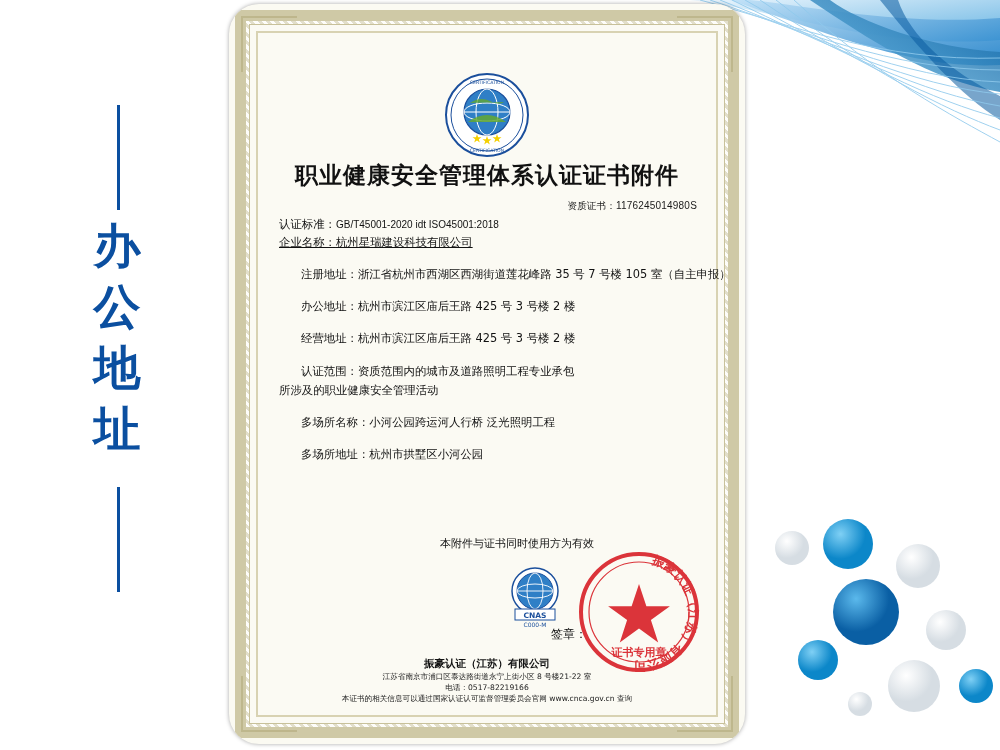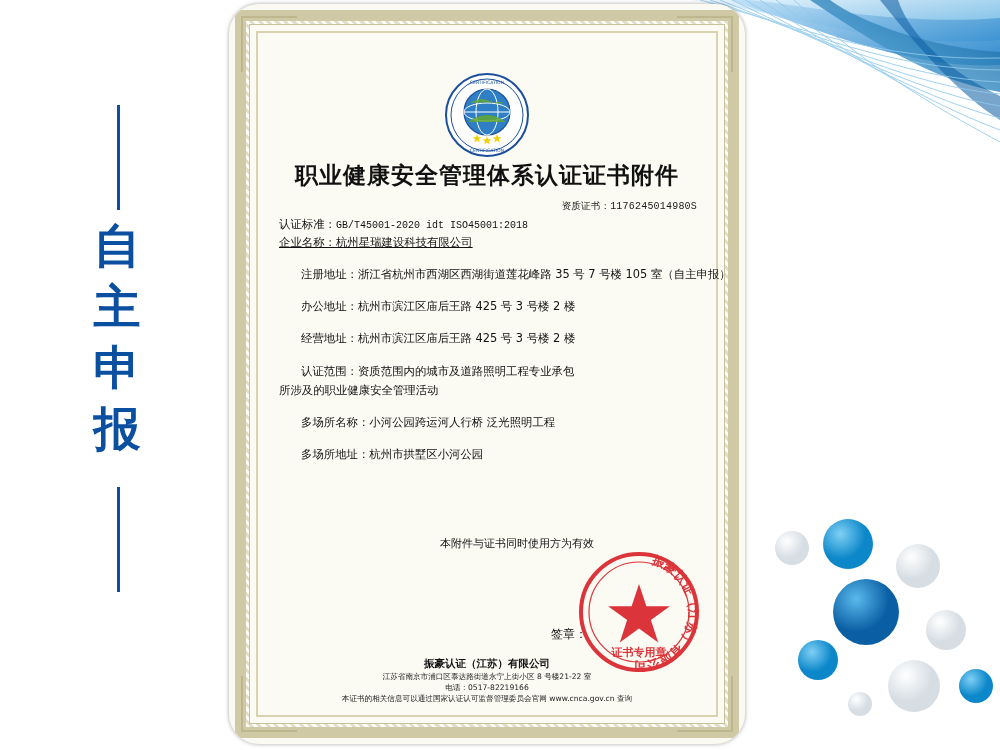--- a/index.html
+++ b/index.html
@@ -164,21 +164,21 @@
     color: #111;
     line-height: 1.5;
     font-family: "DejaVu Sans", sans-serif;
     white-space: nowrap;
   }
   .f-row.tight { margin-top: 1px; text-decoration: underline; }
   .f-row.gap { margin-top: 15px; }
   .f-row.indent { padding-left: 22px; }
   .f-row.sub { padding-left: 0px; margin-top: 2px; }
   .mono-small {
-    font-family: Liberation Mono, monospace;
+    font-family: Liberation Sans, sans-serif;
     font-size: 10px;
   }
 
   .dates {
     position: absolute;
     top: 436px;
     left: 16px;
     font-size: 11px;
     line-height: 1.65;
     color: #111;
@@ -302,21 +302,21 @@
       <circle cx="246" cy="140" r="20" fill="url(#bg2)"></circle>
       <circle cx="118" cy="170" r="20" fill="url(#bg1)"></circle>
       <circle cx="214" cy="196" r="26" fill="url(#bg2)"></circle>
       <circle cx="276" cy="196" r="17" fill="url(#bg1)"></circle>
       <circle cx="160" cy="214" r="12" fill="url(#bg2)"></circle>
     </svg>
   </div>
 
   <div class="left-rule"></div>
   <div class="left-rule bottom"></div>
-  <div class="left-title">自主申报</div>
+  <div class="left-title">办公地址</div>
 
   <div class="cert">
     <div class="cert-border-outer"></div>
     <div class="cert-border-inner"></div>
     <div class="cert-border-inner2"></div>
     <div class="corner tl"></div>
     <div class="corner tr"></div>
     <div class="corner bl"></div>
     <div class="corner br"></div>
 
@@ -374,20 +374,32 @@
           <span>多场所名称：</span><span>小河公园跨运河人行桥 泛光照明工程</span>
         </div>
         <div class="f-row gap indent">
           <span>多场所地址：</span><span>杭州市拱墅区小河公园</span>
         </div>
       </div>
 
 
       <div class="note">本附件与证书同时使用方为有效</div>
 
+      <div class="cnas-logo">
+        <svg width="60" height="66" viewBox="0 0 60 66" xmlns="http://www.w3.org/2000/svg">
+          <circle cx="30" cy="28" r="23" fill="#ffffff" stroke="#1b4f9c" stroke-width="1.5"></circle>
+          <circle cx="30" cy="28" r="18" fill="#2f7fc6" stroke="#1b4f9c" stroke-width="1"></circle>
+          <ellipse cx="30" cy="28" rx="18" ry="7" fill="none" stroke="#ffffff" stroke-width="0.9"></ellipse>
+          <ellipse cx="30" cy="28" rx="8" ry="18" fill="none" stroke="#ffffff" stroke-width="0.9"></ellipse>
+          <path d="M12,28 H48" stroke="#ffffff" stroke-width="0.9"></path>
+          <rect x="10" y="46" width="40" height="11" fill="#ffffff" stroke="#1b4f9c" stroke-width="1"></rect>
+          <text x="30" y="54.5" text-anchor="middle" font-family="DejaVu Sans, sans-serif" font-size="7.5" font-weight="bold" fill="#1b4f9c">CNAS</text>
+          <text x="30" y="64" text-anchor="middle" font-family="DejaVu Sans, sans-serif" font-size="6" fill="#1b4f9c">C000-M</text>
+        </svg>
+      </div>
 
       <div class="sign-label">签章：</div>
 
       <div class="red-seal">
         <svg width="128" height="128" viewBox="0 0 128 128" xmlns="http://www.w3.org/2000/svg">
           <g opacity="0.9">
             <circle cx="64" cy="64" r="58" fill="none" stroke="#d81f26" stroke-width="4"></circle>
             <circle cx="64" cy="64" r="50" fill="none" stroke="#d81f26" stroke-width="1.2"></circle>
             <polygon points="64,36 71.4,58.3 94.9,58.3 75.9,72.1 83.2,94.4 64,80.6 44.8,94.4 52.1,72.1 33.1,58.3 56.6,58.3" fill="#d81f26"></polygon>
             <path id="sealTop" d="M64,14 a50,50 0 0,1 0,100 a50,50 0 0,1 0,-100" fill="none"></path>

